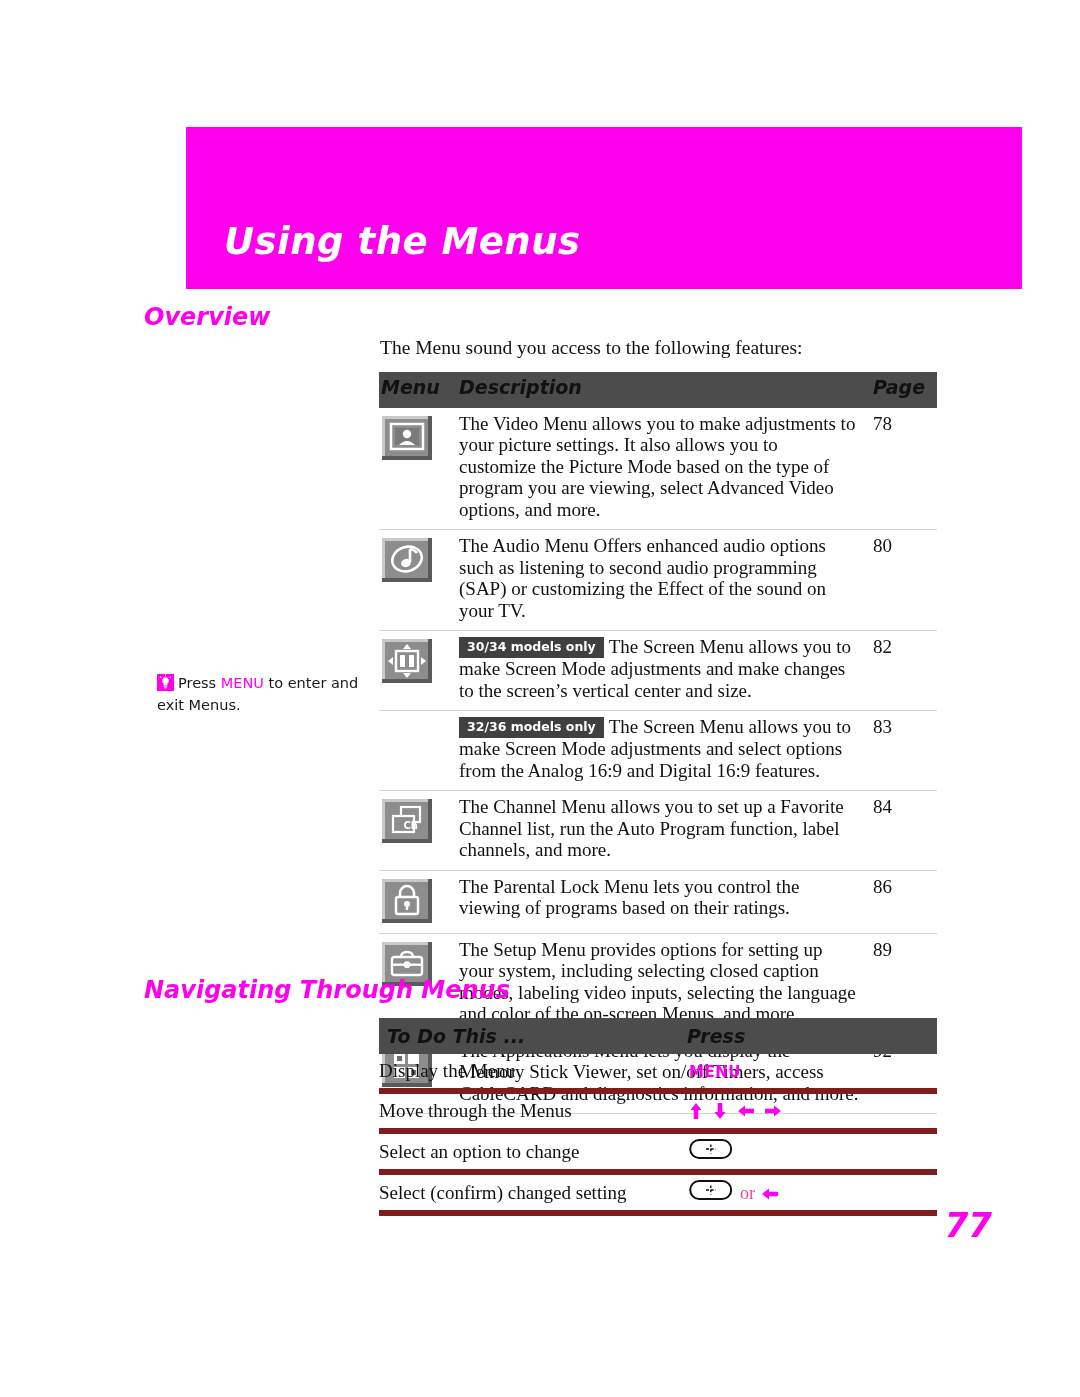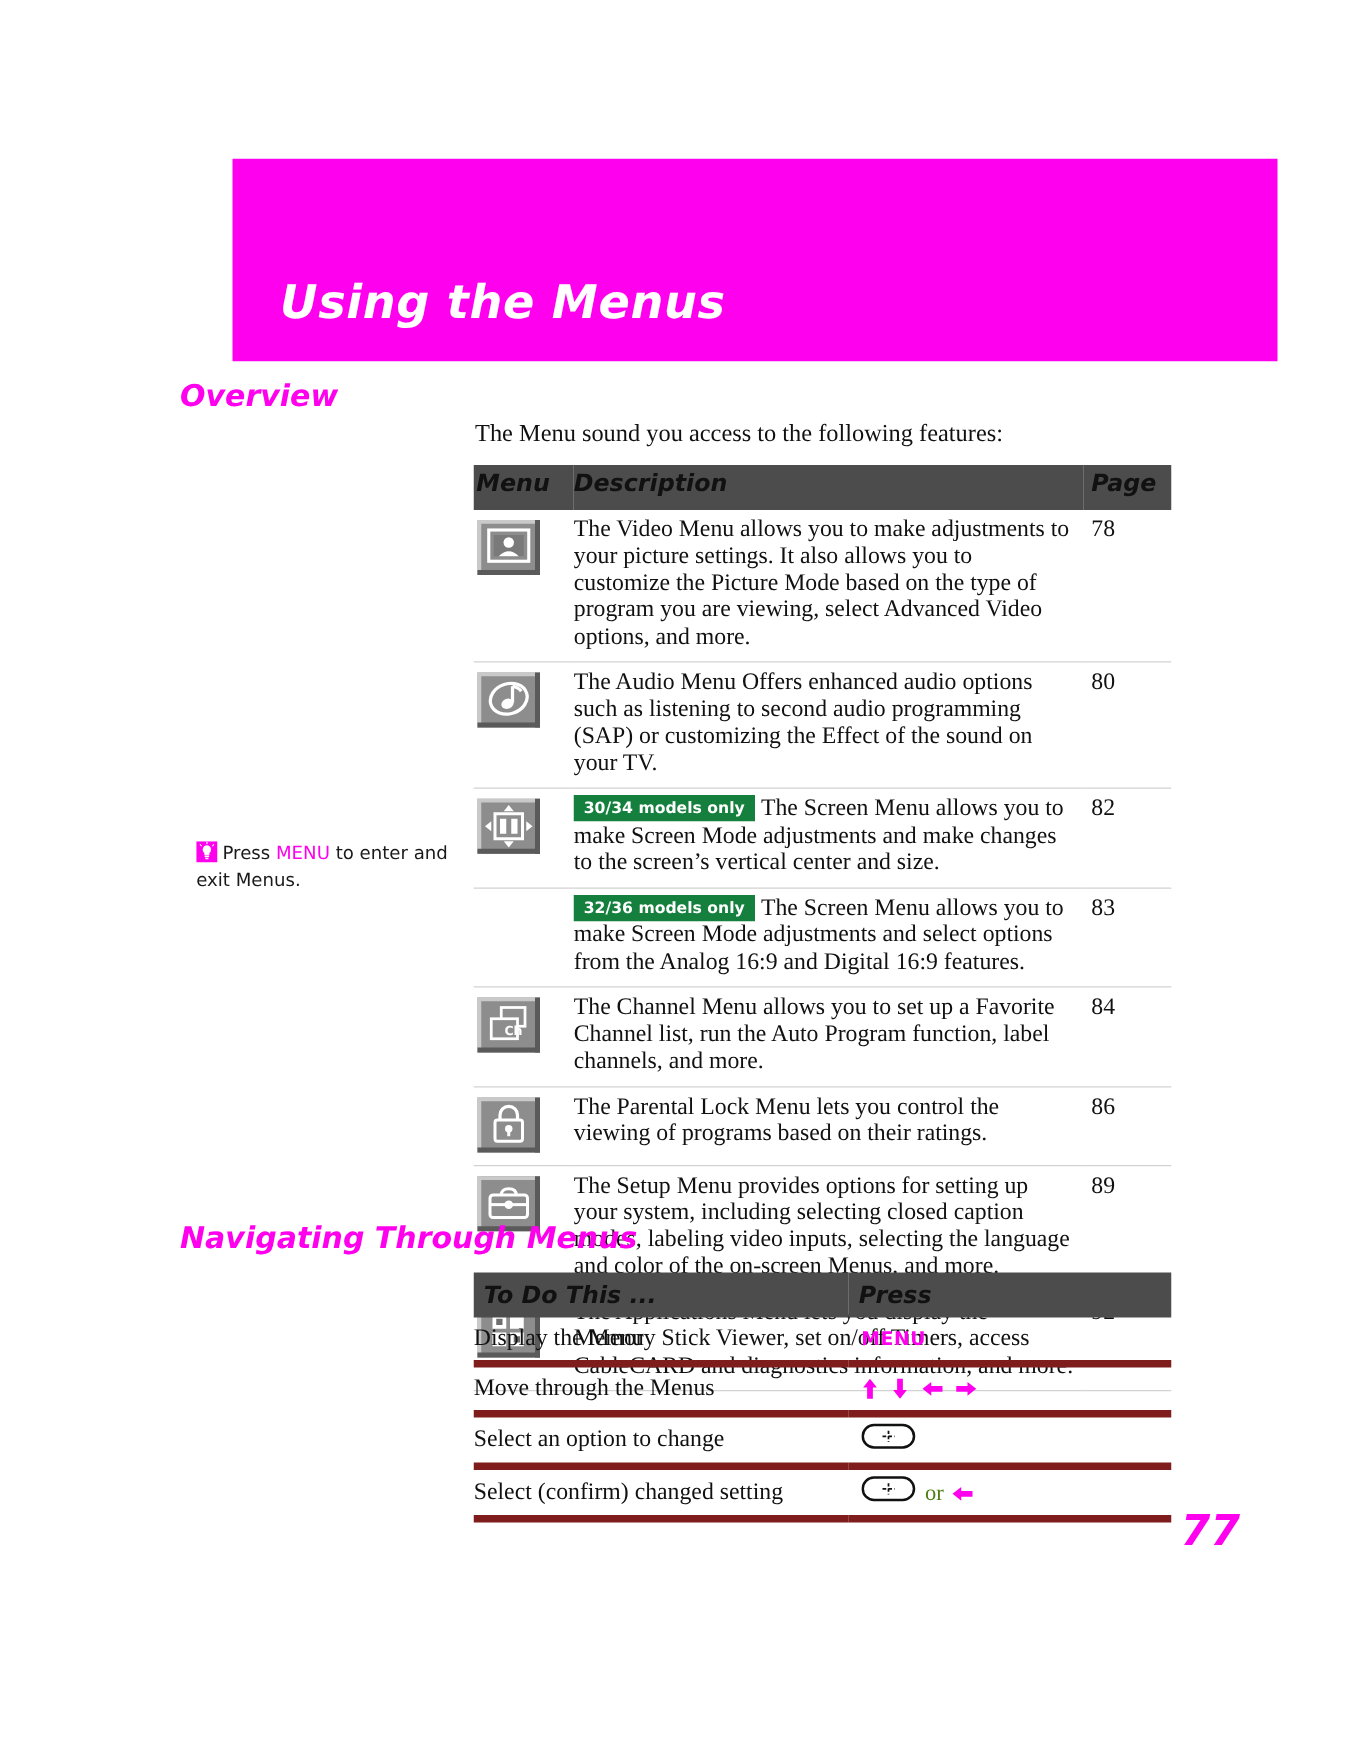--- a/index.html
+++ b/index.html
@@ -120,21 +120,21 @@
   .mi {
     width: 52px;
     height: 46px;
     display: block;
     margin-top: 2px;
   }
 
   
   .badge {
     display: inline-block;
-    background: #15803d;
+    background: #404040;
     color: #ffffff;
     font-family: "DejaVu Sans", sans-serif;
     font-weight: bold;
     font-size: 12.5px;
     line-height: 14px;
     padding: 3px 8px 4px 8px;
     vertical-align: 2px;
     margin-right: 5px;
     white-space: nowrap;
   }
@@ -158,21 +158,21 @@
   #nav-table .c-press { width: 250px; padding-left: 10px; }
   .menu-kw {
     font-family: "DejaVu Sans", sans-serif;
     font-weight: bold;
     font-size: 15px;
     color: #ff00ee;
     letter-spacing: 0.5px;
   }
   .arrows { line-height: 0; }
   .arrows svg { margin-right: 5px; vertical-align: middle; }
-  .orword { font-size: 18px; color: #4d7c0f; margin: 0 6px 0 7px; vertical-align: 2px; }
+  .orword { font-size: 18px; color: #ec4899; margin: 0 6px 0 7px; vertical-align: 2px; }
 
   
   .page-no {
     position: absolute;
     right: 88px;
     top: 1205px;
     font-family: "DejaVu Sans", sans-serif;
     font-weight: bold;
     font-style: italic;
     font-size: 34px;

